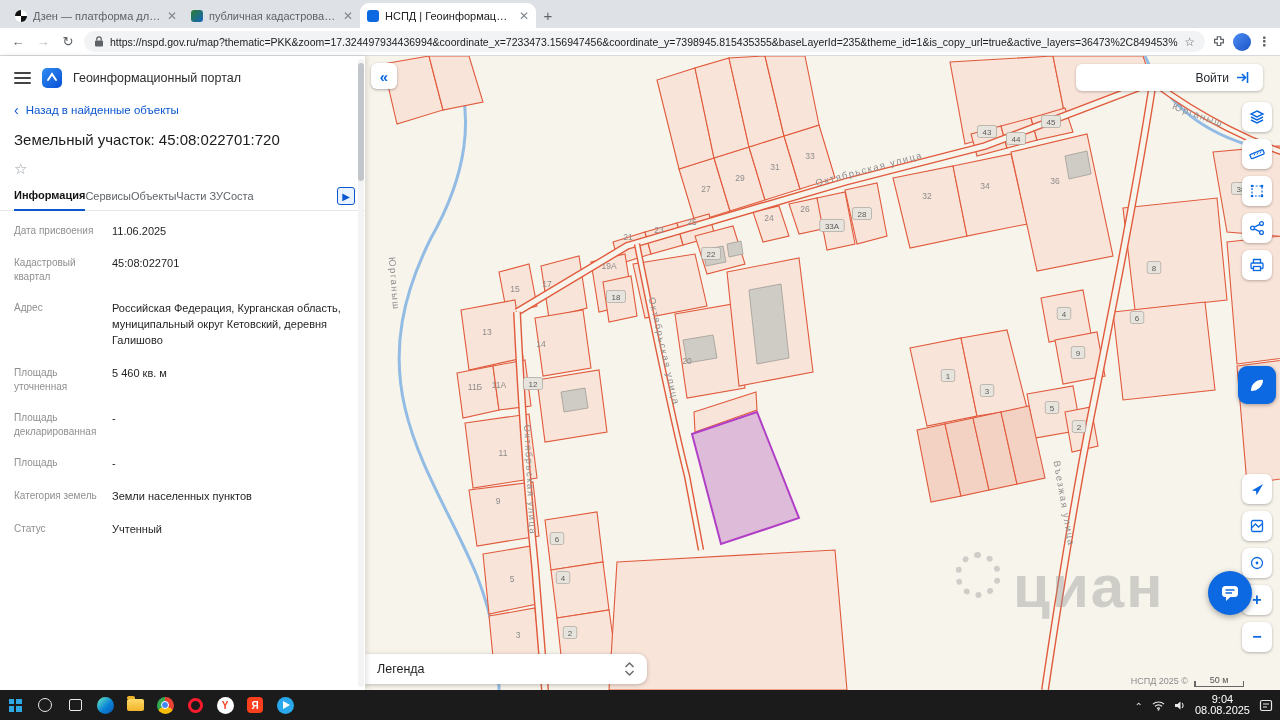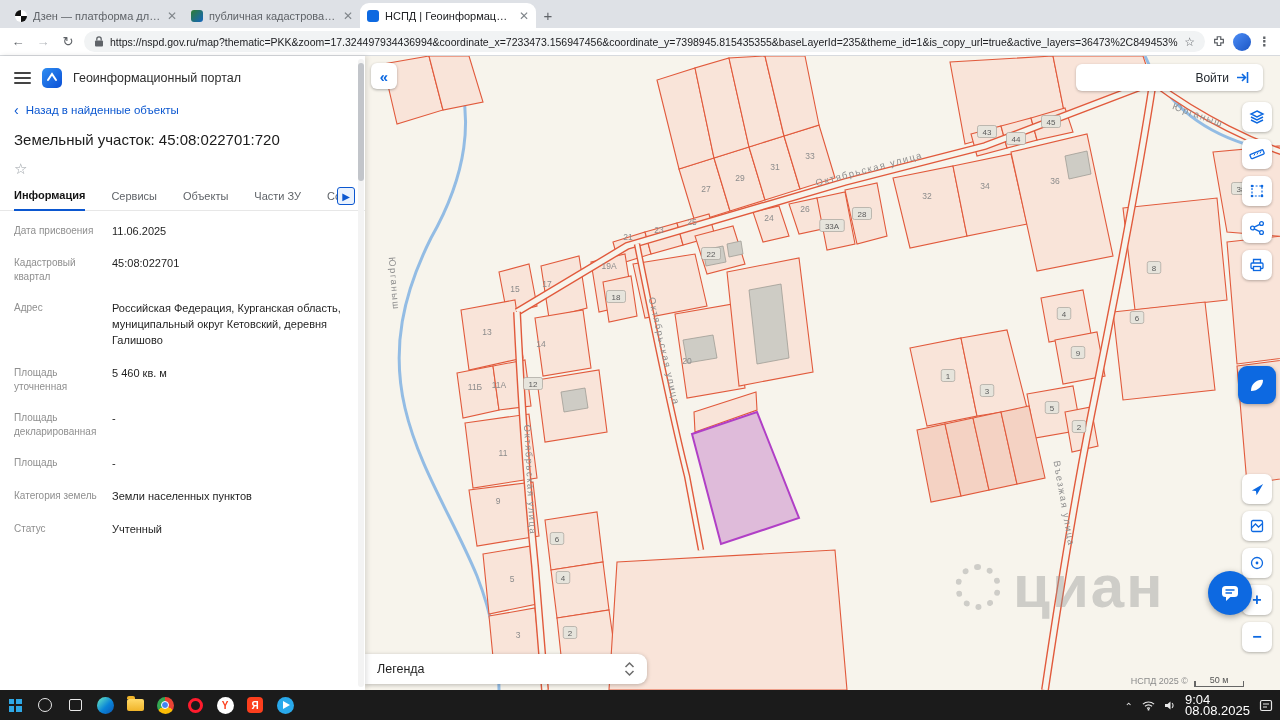--- a/index.html
+++ b/index.html
@@ -30,21 +30,21 @@
 .sidebar{width:365px;flex:none;background:#fff;position:relative;z-index:5;box-shadow:2px 0 5px rgba(0,0,0,.12)}
 .sb-header{display:flex;align-items:center;gap:11px;padding:12px 14px 8px}
 .hamburger{width:17px;display:flex;flex-direction:column;gap:3px}
 .hamburger span{height:2px;background:#444;border-radius:1px}
 .logo{width:20px;height:20px;border-radius:5px;background:linear-gradient(135deg,#2f8df1,#0a4fd6);display:flex;align-items:center;justify-content:center}
 .portal-title{font-size:12.5px;color:#2b2b2b}
 .back-link{display:flex;align-items:center;gap:7px;color:#0b57d0;font-size:11.5px;padding:7px 14px;cursor:pointer}
 .bl-ch{font-size:14px;line-height:1}
 .page-title{font-size:15px;font-weight:400;color:#1b1b1b;padding:7px 14px 3px}
 .fav-star{color:#9aa0a6;font-size:15px;padding:9px 14px 4px}
-.sb-tabs{display:flex;align-items:flex-end;gap:26px;padding:6px 14px 0;border-bottom:1px solid #e7e7e7;position:relative;height:29px}
+.sb-tabs{display:flex;align-items:flex-end;gap:0;padding:6px 14px 0;border-bottom:1px solid #e7e7e7;position:relative;height:29px}
 .sb-tab{font-size:11px;color:#5f6368;padding-bottom:8px;white-space:nowrap}
 .sb-tab.active{color:#141414;font-weight:700;border-bottom:2px solid #0b57d0;margin-bottom:-1px}
 .sb-tab.cut{max-width:34px;overflow:hidden}
 .tab-next{position:absolute;right:10px;bottom:5px;width:18px;height:18px;border:1px solid #0b57d0;border-radius:3px;background:#eaf2fd;color:#0b57d0;font-size:10px;display:flex;align-items:center;justify-content:center}
 .fields{padding:4px 12px 0 14px;overflow:hidden;height:456px}
 .frow{display:flex;padding:8.5px 0}
 .flabel{width:98px;flex:none;font-size:10px;color:#8f8f8f;line-height:1.4;padding-right:10px}
 .fvalue{flex:1;font-size:11px;color:#1f1f1f;line-height:1.45}
 .sb-scroll{position:absolute;right:1px;top:3px;bottom:3px;width:6px;background:#f3f3f3;border-radius:3px}
 .sb-thumb{position:absolute;top:4px;left:0;width:6px;height:118px;background:#c2c5ca;border-radius:3px}
@@ -52,21 +52,21 @@
 .map{flex:1;position:relative;overflow:hidden}
 #map-svg{position:absolute;left:0;top:0}
 .collapse-btn{position:absolute;left:6px;top:7px;width:26px;height:26px;background:#fff;border-radius:6px;box-shadow:0 1px 3px rgba(0,0,0,.3);color:#0d69e1;font-size:15px;font-weight:700;display:flex;align-items:center;justify-content:center;cursor:pointer}
 .login-btn{position:absolute;top:8px;right:17px;width:187px;height:27px;background:#fff;border-radius:6px;box-shadow:0 1px 3px rgba(0,0,0,.25);display:flex;align-items:center;justify-content:flex-end;gap:7px;padding:0 12px;font-size:12px;color:#24292f;cursor:pointer}
 .map-tools{position:absolute;right:8px;top:46px;display:flex;flex-direction:column;gap:7px}
 .map-tools2{position:absolute;right:8px;top:418px;display:flex;flex-direction:column;gap:7px}
 .mtb{width:30px;height:30px;background:#fff;border-radius:7px;box-shadow:0 1px 3px rgba(0,0,0,.28);display:flex;align-items:center;justify-content:center;cursor:pointer;color:#0d69e1;font-size:16px;font-weight:700}
 .mtb-active{position:absolute;right:4px;top:310px;width:38px;height:38px;background:#0d69e1;border-radius:9px;box-shadow:0 1px 4px rgba(0,0,0,.35);display:flex;align-items:center;justify-content:center;cursor:pointer}
 .chat-btn{position:absolute;left:843px;top:515px;width:44px;height:44px;border-radius:50%;background:#0d69e1;box-shadow:0 2px 6px rgba(0,0,0,.35);display:flex;align-items:center;justify-content:center;cursor:pointer}
 .legend{position:absolute;left:0;bottom:6px;width:282px;height:30px;background:#fff;border-radius:0 9px 9px 0;box-shadow:0 1px 4px rgba(0,0,0,.25);display:flex;align-items:center;justify-content:space-between;padding:0 12px;font-size:12.5px;color:#1f1f1f;cursor:pointer}
-.watermark{position:absolute;left:590px;top:496px;display:flex;align-items:center;gap:12px;color:rgba(150,150,150,.42);font-size:60px;font-weight:700;letter-spacing:2px;pointer-events:none}
+.watermark{position:absolute;left:590px;top:496px;display:flex;gap:12px;color:rgba(150,150,150,.42);font-size:60px;font-weight:700;letter-spacing:2px;pointer-events:none}
 .wm-circle{width:46px;height:46px;border:6px dotted rgba(150,150,150,.42);border-radius:50%}
 .attribution{position:absolute;right:92px;bottom:4px;font-size:9px;color:#8b8b8b}
 .scalebar{position:absolute;right:36px;bottom:3px;width:50px;text-align:center;font-size:9px;color:#555;border-bottom:1.5px solid #666;padding-bottom:1px}
 .scalebar:before,.scalebar:after{content:"";position:absolute;bottom:0;width:1.5px;height:5px;background:#666}
 .scalebar:before{left:0}.scalebar:after{right:0}
 
 .taskbar{position:absolute;left:0;right:0;bottom:0;height:30px;background:#1b1b1b;display:flex;align-items:center;z-index:20}
 .tb-ico{width:30px;height:30px;display:flex;align-items:center;justify-content:center;cursor:pointer}
 .win{width:13px;height:13px;display:grid;grid-template-columns:1fr 1fr;grid-template-rows:1fr 1fr;gap:1.5px}
 .win span{background:#2fa8e6}
@@ -77,21 +77,21 @@
 .folder:before{content:"";position:absolute;top:-3px;left:0;width:8px;height:3px;background:#f0b429;border-radius:2px 2px 0 0}
 .chromeic{width:17px;height:17px;border-radius:50%;background:conic-gradient(#ea4335 0 120deg,#fbbc05 120deg 240deg,#34a853 240deg 360deg);position:relative}
 .chromeic:after{content:"";position:absolute;inset:4.5px;background:#4285f4;border:1.5px solid #fff;border-radius:50%}
 .opera{width:15px;height:15px;border-radius:50%;border:3.5px solid #ff1b2d}
 .ybro{width:17px;height:17px;border-radius:50%;background:#fff;color:#fc3f1d;font-size:10px;font-weight:700;display:flex;align-items:center;justify-content:center}
 .yared{width:16px;height:16px;border-radius:4px;background:#fc3f1d;color:#fff;font-size:10px;font-weight:700;display:flex;align-items:center;justify-content:center}
 .tg{width:17px;height:17px;border-radius:50%;background:#29a9eb;display:flex;align-items:center;justify-content:center}
 .tg:after{content:"";width:0;height:0;border-left:7px solid #fff;border-top:4px solid transparent;border-bottom:4px solid transparent;margin-left:2px}
 .tray{margin-left:auto;display:flex;align-items:center;gap:9px;padding-right:7px;color:#eee}
 .tray-arrow{font-size:10px;color:#ddd;transform:translateY(1px)}
-.clock{text-align:left;font-size:13px;line-height:11px;color:#fff}
+.clock{text-align:center;font-size:11px;line-height:11px;color:#fff}
 </style>
 </head>
 <body>
 
 <div class="chrome">
   <div class="tabstrip">
     <div class="tab">
       <span class="fav fav1"></span>
       <span class="title">Дзен — платформа для просмо</span>
       <span class="close">✕</span>

